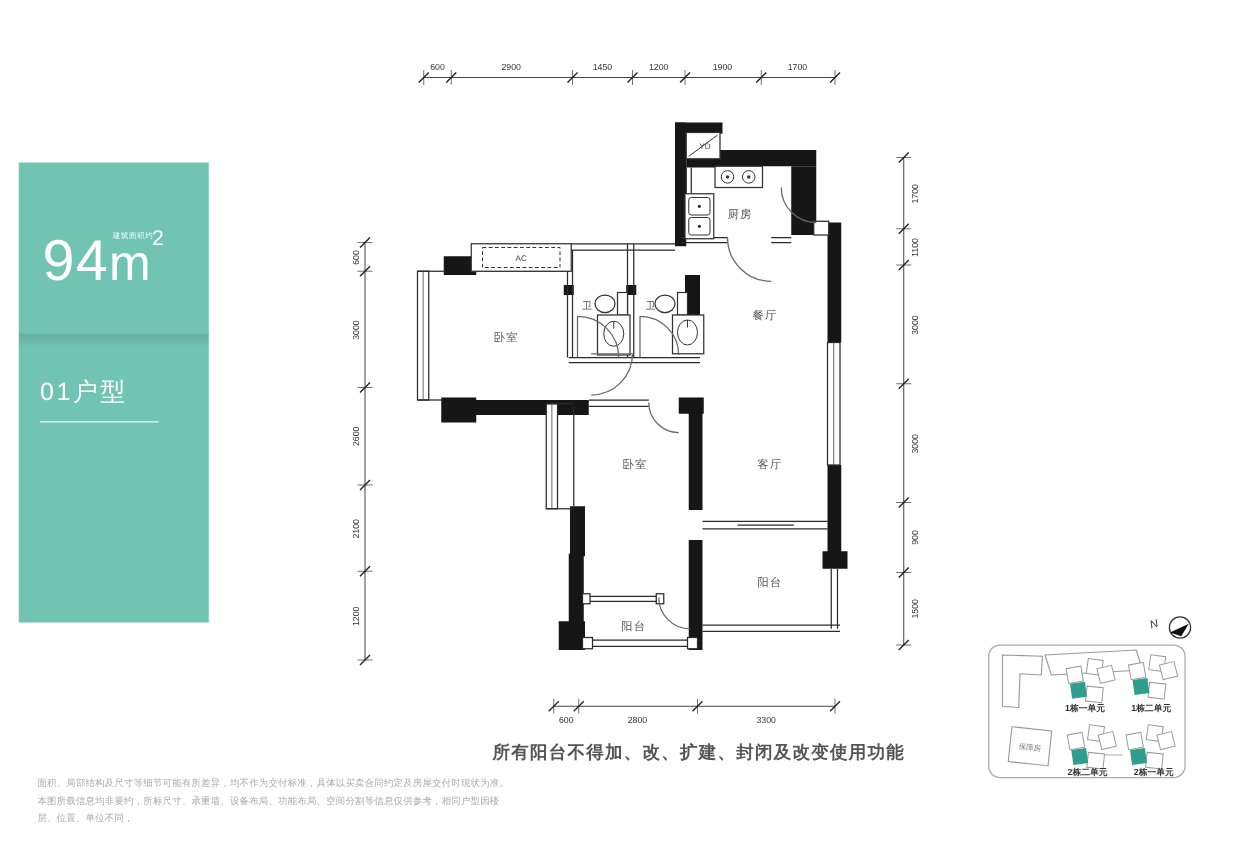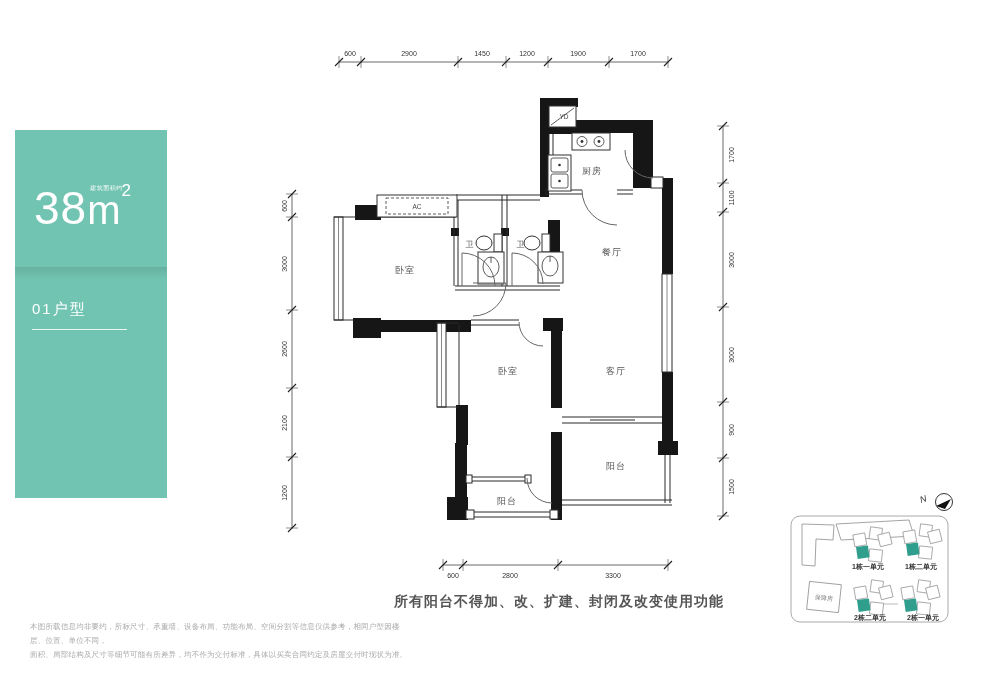--- a/index.html
+++ b/index.html
@@ -8,21 +8,21 @@
   
   .card{position:absolute;left:15px;top:130px;width:152px;height:368px;background:#72c4b2;color:#fff;}
   .card::after{content:'';position:absolute;left:0;right:0;top:137px;height:12px;
                background:linear-gradient(rgba(0,0,0,.10),rgba(0,0,0,0));}
   .area{position:absolute;left:19px;top:52px;white-space:nowrap;line-height:1;}
   .area .num{font-size:46px;font-weight:400;letter-spacing:1px;}
   .area .unit-wrap{position:relative;display:inline-block;}
   .area .unit{font-size:40px;font-weight:400;}
   .area .note{position:absolute;top:-5px;left:3px;font-size:6px;letter-spacing:.5px;opacity:.95;}
   .area sup{font-size:17px;vertical-align:28px;margin-left:1px;}
-  .unit-name{position:absolute;left:17px;top:170px;font-size:15px;letter-spacing:2px;font-weight:400;}
+  .unit-name{position:absolute;left:17px;top:170px;font-size:20px;letter-spacing:2px;font-weight:400;}
   .unit-name .underline{margin-top:10px;width:95px;height:1px;background:rgba(255,255,255,.85);}
   
   .warning{position:absolute;left:378px;top:593px;font-size:14px;font-weight:700;color:#555;
            letter-spacing:1px;white-space:nowrap;margin-left:16px;}
   .disclaimer{position:absolute;left:30px;top:620px;width:380px;font-size:7.5px;line-height:14px;
               color:#aaa;letter-spacing:.2px;}
   
   svg{position:absolute;left:0;top:0;}
   .wall{fill:#161616;}
   .thin{stroke:#2b2b2b;stroke-width:1;fill:none;}
@@ -42,21 +42,21 @@
   .cluster rect.hl{stroke:none;}
   .maplbl{font-size:7px;font-weight:700;fill:#333;text-anchor:middle;}
 </style>
 </head>
 <body>
 
 <div class="page">
 
   <div class="card">
     <div class="area">
-      <span class="num">38</span><span class="unit-wrap"><span class="note">建筑面积约</span><span class="unit">m</span></span><sup>2</sup>
+      <span class="num">94</span><span class="unit-wrap"><span class="note">建筑面积约</span><span class="unit">m</span></span><sup>2</sup>
     </div>
     <div class="unit-name">
       <span>01户型</span>
       <div class="underline"></div>
     </div>
   </div>
 
   <svg width="1000" height="673" viewBox="0 0 1000 673">
 
     <g>
@@ -277,17 +277,17 @@
       </g>
       <text class="maplbl" x="868" y="569">1栋一单元</text>
       <text class="maplbl" x="921" y="569">1栋二单元</text>
       <text class="maplbl" x="870" y="620">2栋二单元</text>
       <text class="maplbl" x="923" y="620">2栋一单元</text>
     </g>
   </svg>
 
   <div class="warning">所有阳台不得加、改、扩建、封闭及改变使用功能</div>
   <div class="disclaimer">
+    <div>面积、局部结构及尺寸等细节可能有所差异，均不作为交付标准，具体以买卖合同约定及房屋交付时现状为准。</div>
     <div>本图所载信息均非要约，所标尺寸、承重墙、设备布局、功能布局、空间分割等信息仅供参考，相同户型因楼层、位置、单位不同，</div>
-    <div>面积、局部结构及尺寸等细节可能有所差异，均不作为交付标准，具体以买卖合同约定及房屋交付时现状为准。</div>
   </div>
 
 </div>
 
 </body></html>

